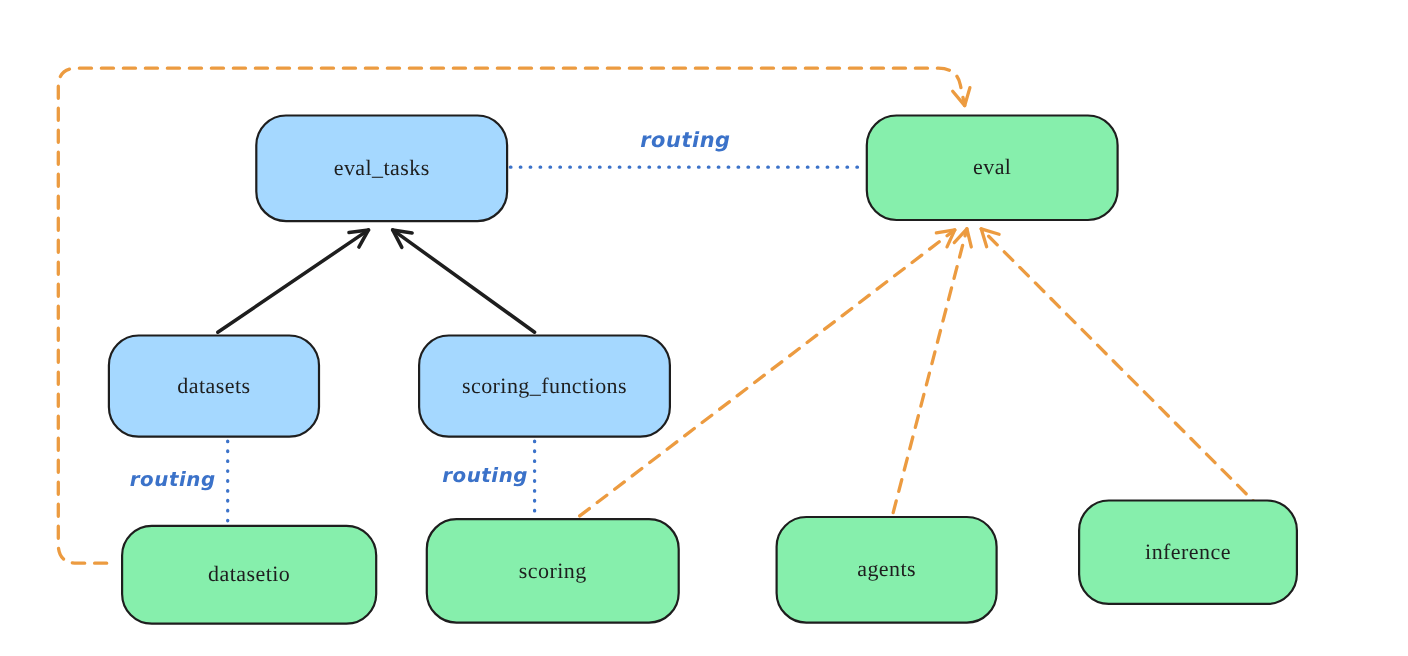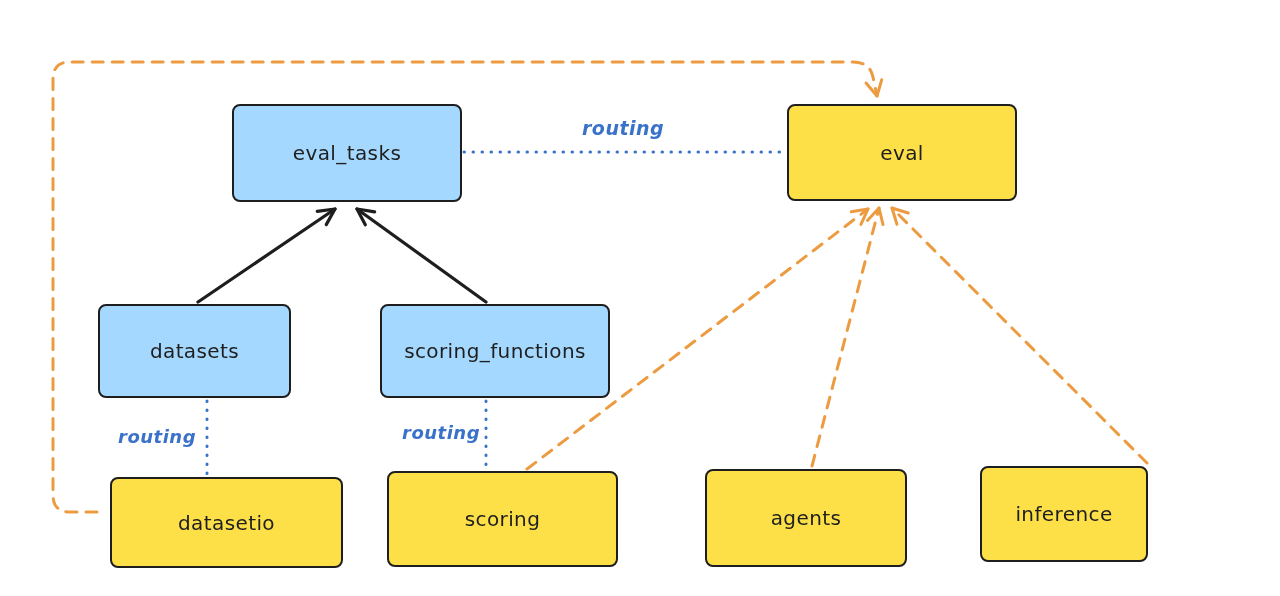--- a/index.html
+++ b/index.html
@@ -3,25 +3,25 @@
 <meta charset="utf-8">
 <style>
   html,body { margin:0; padding:0; background:#ffffff; }
   .canvas {
     position:relative; width:1280px; height:596px; background:#ffffff;
     font-family:"DejaVu Sans", sans-serif; overflow:hidden;
   }
   svg.edges { position:absolute; left:0; top:0; width:1280px; height:596px; }
   .node {
     position:absolute; box-sizing:border-box;
-    border:2.6px solid #1e1e1e; border-radius:8px;
-    display:flex; align-items:center; justify-content:center;
+    border:2.6px solid #1e1e1e; border-radius:28px;
+    display:flex; align-items:center; justify-content:center;font-family:Liberation Serif, serif;
   }
   .node.blue  { background:#a5d8ff; }
-  .node.green { background:#fde047; }
+  .node.green { background:#86efac; }
   .node-label {
     font-size:20px; color:#1e1e1e; letter-spacing:0.4px; white-space:nowrap;
   }
   .edge-label {
     position:absolute; color:#3b72c9; font-size:19px; font-weight:bold;
     letter-spacing:0.5px; white-space:nowrap;font-style:italic;
   }
 </style>
 </head>
 <body>
@@ -72,21 +72,21 @@
   </div>
 
   <div class="node green" style="left:387px; top:471px; width:231px; height:96px">
     <span class="node-label">scoring</span>
   </div>
 
   <div class="node green" style="left:705px; top:469px; width:202px; height:98px">
     <span class="node-label">agents</span>
   </div>
 
-  <div class="node green" style="left:980px; top:466px; width:168px; height:96px">
+  <div class="node green" style="left:980px; top:454px; width:200px; height:96px">
     <span class="node-label">inference</span>
   </div>
 
   <div class="edge-label" style="left:582px; top:117px">routing</div>
 
   <div class="edge-label" style="left:118px; top:426px; font-size:18px">routing</div>
 
   <div class="edge-label" style="left:402px; top:422px; font-size:18px">routing</div>
 
 </div>

